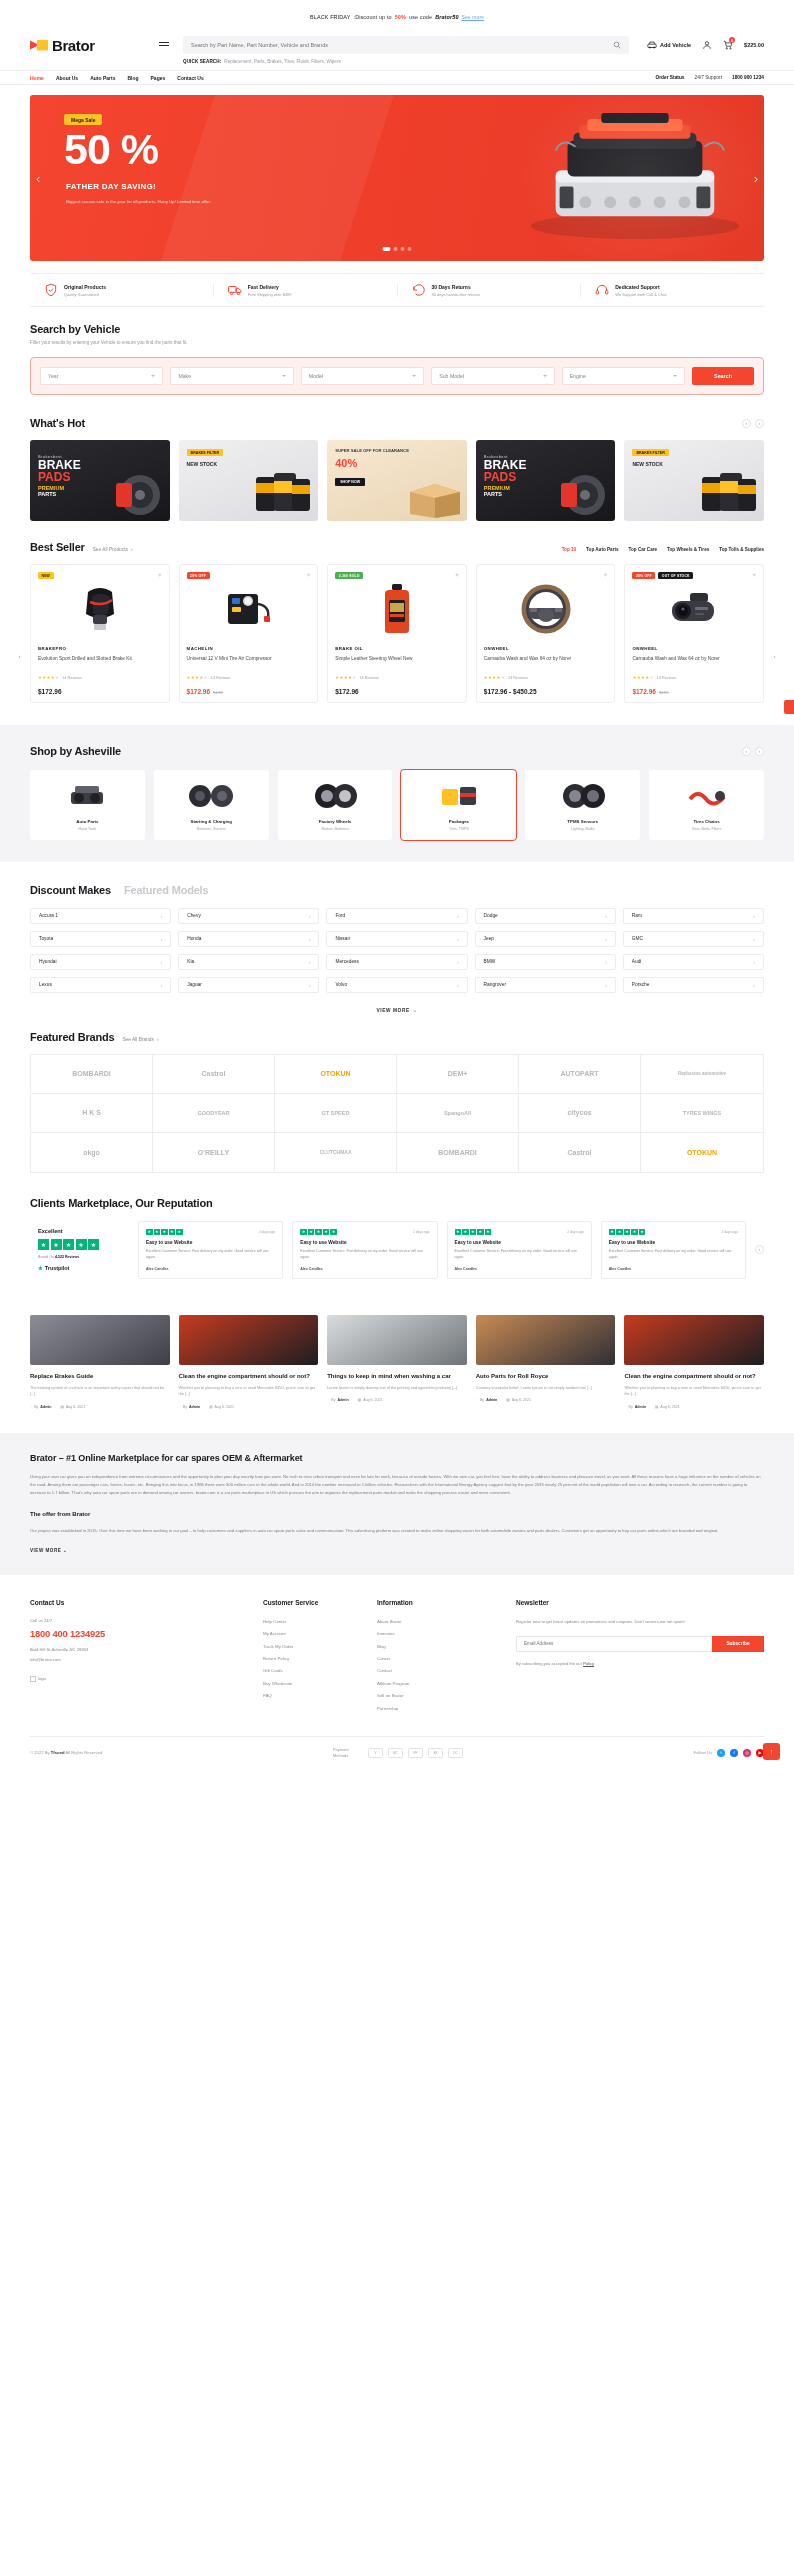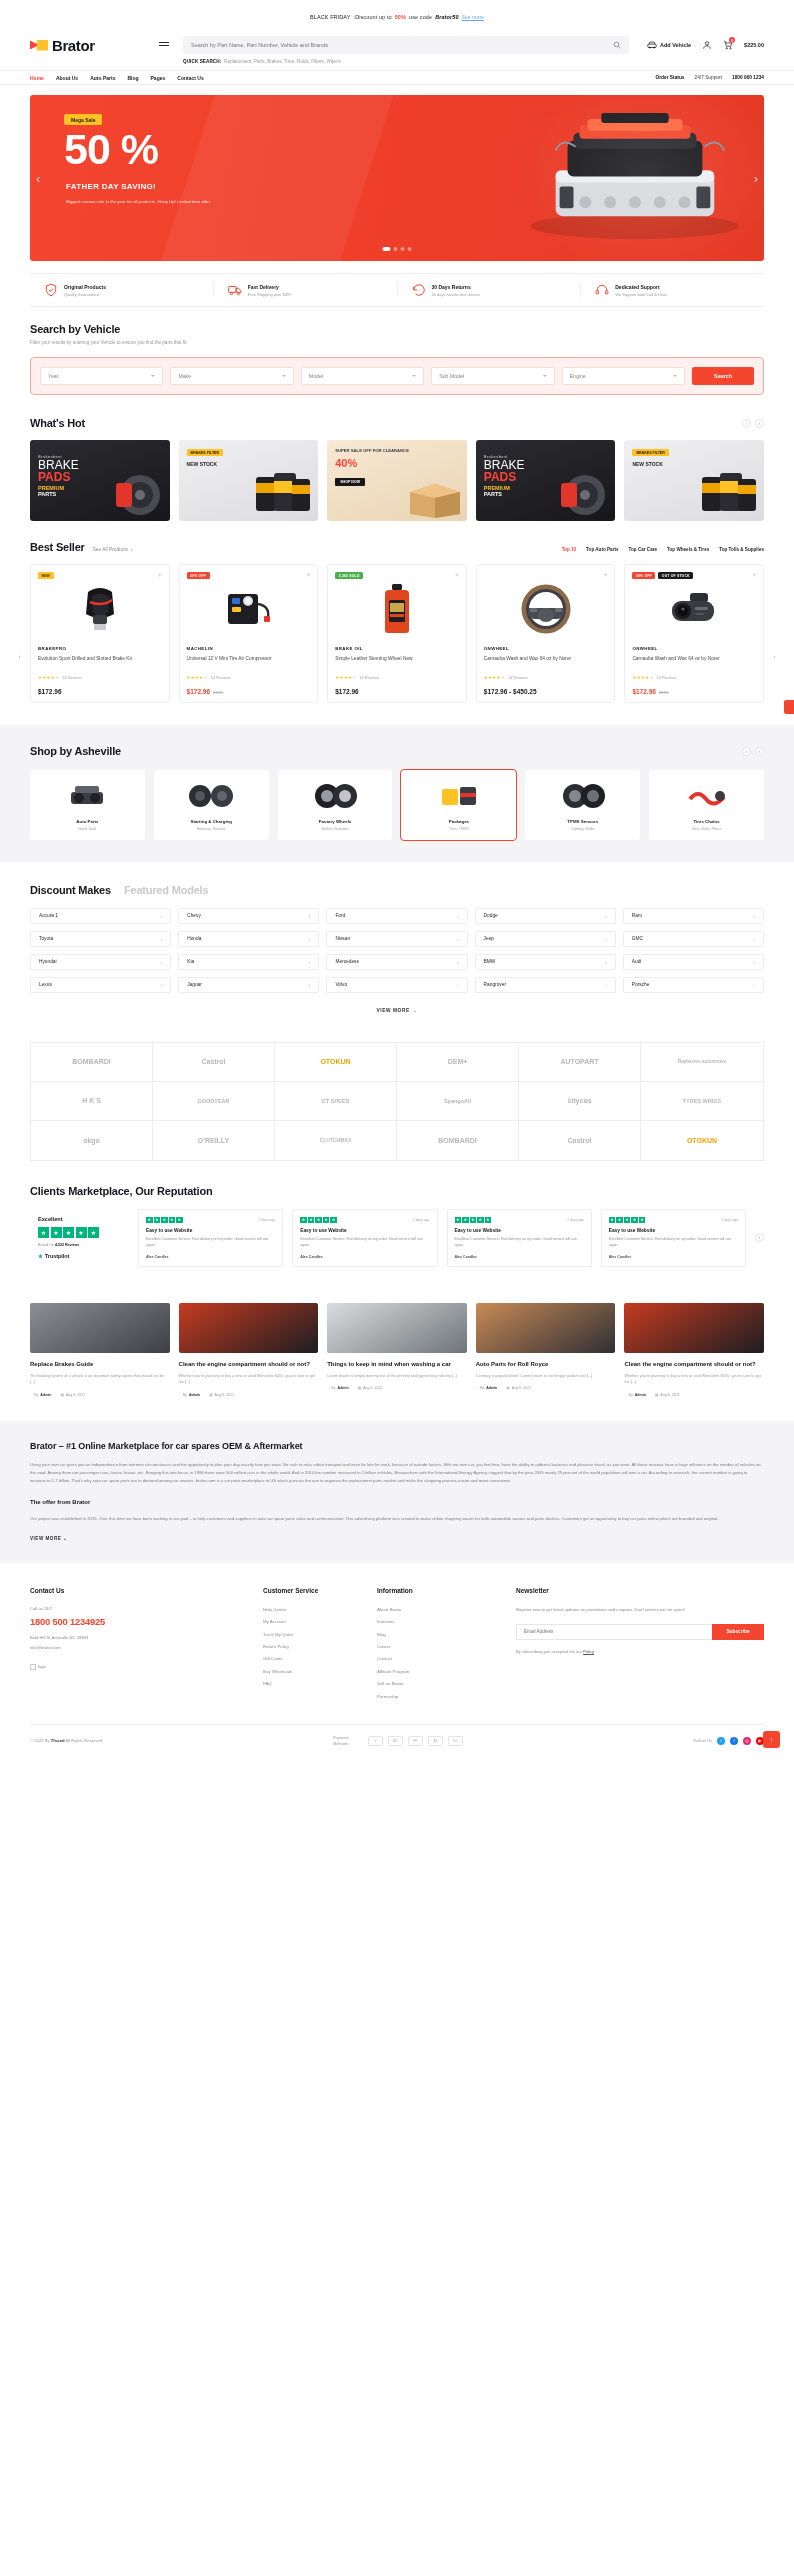--- a/index.html
+++ b/index.html
@@ -149,21 +149,21 @@
     width: 9px; height: 9px; border: 1px solid #e2e2e6; border-radius: 50%;
     display:flex;align-items:center;justify-content:center;font-size:4.5px;color:#9b9ba1; background:#fff;
   }
   .wh-grid { display: flex; gap: 9px; margin-top: 11px; }
   .wh-card { flex:1; height: 81px; border-radius: 3px; overflow: hidden; position: relative; }
   .wh-1, .wh-4 { background: linear-gradient(160deg,#2b2b31,#17171b); }
   .wh-2, .wh-5 { background: linear-gradient(160deg,#f0f0f2,#dcdce0); }
   .wh-3 { background: linear-gradient(160deg,#f7e9d3,#ead4b4); }
   .wh-brake-txt { position:absolute; left:8px; top: 14px; color:#fff; }
   .wh-brake-txt .l1 { font-size: 4px; color: #cfcfd4; letter-spacing:0.4px; }
-  .wh-brake-txt .l2 { font-size: 12px; font-weight: normal; line-height: 1; color:#fff; }
+  .wh-brake-txt .l2 { font-size: 12px; font-weight: bold; line-height: 1; color:#fff; }
   .wh-brake-txt .l3 { font-size: 12px; font-weight: bold; line-height: 1; color:#ff4338; }
   .wh-brake-txt .l4 { font-size: 5.5px; font-weight: bold; color:#ffc224; margin-top:2px; }
   .wh-brake-txt .l5 { font-size: 5.5px; font-weight: bold; color:#fff; }
   .wh-tag {
     position:absolute; left:8px; top:9px; background:#ffc224; color:#241a00;
     font-size: 3.6px; font-weight: bold; padding: 1.5px 4px; border-radius: 1px;
   }
   .wh-tag2 { position:absolute; left:8px; top:21px; font-size: 5px; font-weight: bold; color:#26262b; }
   .wh-sale { position:absolute; left:8px; top:8px; right: 8px; }
   .wh-sale .s1 { font-size: 4.2px; font-weight: bold; color:#3a3a40; line-height:1.35; }
@@ -918,20 +918,27 @@
         </div>
       <div class="make-item">
           <span>Porsche</span>
           <span class="ch">›</span>
         </div>
     </div>
     <div class="view-more"><span>VIEW MORE</span><span class="vm-ch">⌄</span></div>
   </div>
 
   <div class="brands">
+    <div class="brands-head">
+      <div class="sec-title">Featured Brands</div>
+      <a class="see-all" href="#">
+          <span>See All Brands</span>
+          <span>›</span>
+        </a>
+    </div>
     <div class="brands-grid">
       <div class="brand-cell">BOMBARDI</div>
       <div class="brand-cell">Castrol</div>
       <div class="brand-cell" style="color:#f0a400">OTOKUN</div>
       <div class="brand-cell">DEM+</div>
       <div class="brand-cell">AUTOPART</div>
       <div class="brand-cell" style="font-size:4.5px">Raybestos automotive</div>
       <div class="brand-cell">H K S</div>
       <div class="brand-cell" style="font-size:5.5px">GOODYEAR</div>
       <div class="brand-cell" style="font-size:5.5px">GT SPEED</div>
@@ -1099,21 +1106,21 @@
     <p>Using your own car gives you an independence from extreme circumstances and the opportunity to plan your day exactly how you want. No rush to miss urban transport and even be late for work, because of outside factors. With we own car, you feel free, have the ability to address business and pleasure travel, as you want. All these reasons have a huge influence on the number of vehicles on the road. Among them are passenger cars, lorries, buses, etc. Bringing this into focus, in 1986 there were 500 million cars in the whole world. And in 2010 the number increased to 1 billion vehicles. Researchers with the International Energy Agency suggest that by the year 2035 nearly 25 percent of the world population will own a car. According to research, the current number is going to increase to 1.7 billion. That's why auto car spare parts are in demand among car owners. brator.com is a car parts marketplace in US which pursues the aim to organise the replacement parts market and make the shopping process easier and more convenient.</p>
     <h3>The offer from Brator</h3>
     <p>Our project was established in 2015. Over this time we have been working in our goal – to help customers and suppliers in auto car spare parts sales and communication. This advertising platform was created to make online shopping easier for both automobile owners and parts dealers. Customers get an opportunity to buy car parts online,which are branded and original.</p>
     <div class="vm"><span>VIEW MORE</span> <span>⌄</span></div>
   </div>
 
   <div class="footer">
     <div class="f-col-contact">
       <div class="f-h">Contact Us</div>
       <div class="f-small">Call us 24/7</div>
-      <div class="f-phone">1800 500 1234925</div>
+      <div class="f-phone">1800 400 1234925</div>
       <div class="f-addr">Bald Hill St,Asheville,NC 28803</div>
       <div class="f-mail">info@brator.com</div>
       <div class="f-logo-broken">
           <span class="f-brokenimg"></span>
           <span>logo</span>
         </div>
     </div>
     <div class="f-col-cs">
       <div class="f-h">Customer Service</div>
       <div class="f-list">

